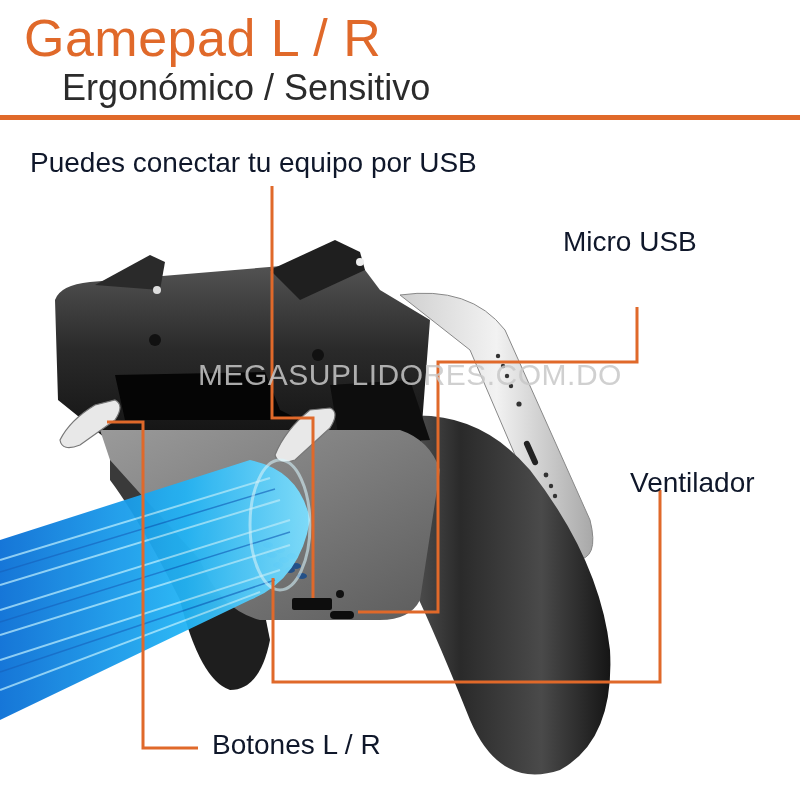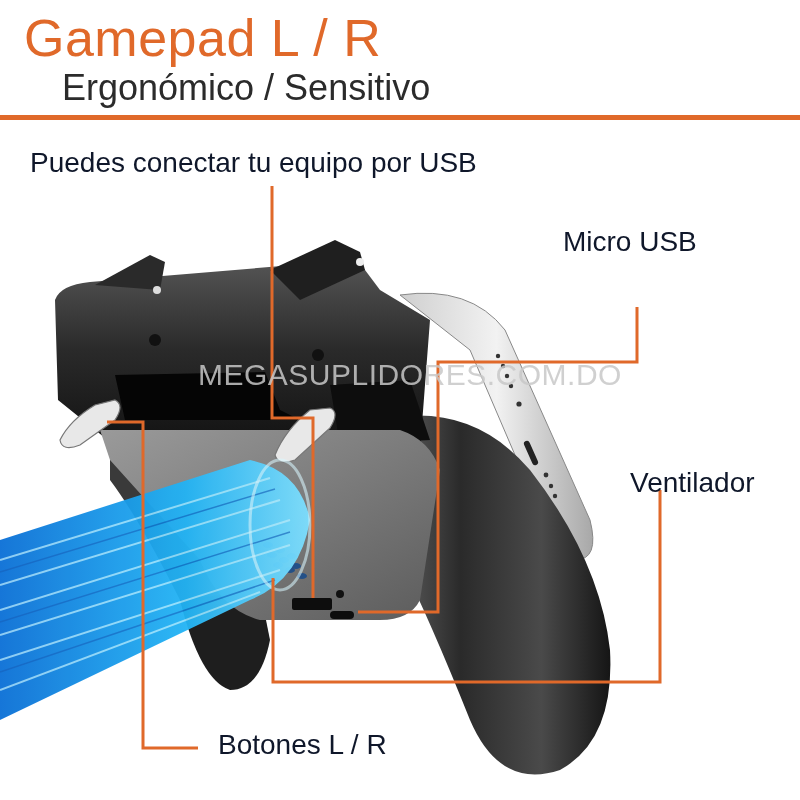--- a/index.html
+++ b/index.html
@@ -5,21 +5,21 @@
   html, body { margin:0; padding:0; background:#ffffff; }
   body { width:800px; height:800px; position:relative; overflow:hidden; font-family:"Liberation Sans", sans-serif; }
   .abs { position:absolute; }
   .title { left:24px; top:8px; font-size:52px; color:#E0692A; font-weight:400; letter-spacing:0.5px; white-space:nowrap; line-height:60px; }
   .subtitle { left:62px; top:68px; font-size:36px; color:#2b2b2b; white-space:nowrap; line-height:40px; }
   .divider { left:0; top:115px; width:800px; height:5px; background:#E0692A; }
   .label { color:#0f172a; font-size:28px; white-space:nowrap; line-height:38px; }
   .lbl-usb { left:30px; top:144px; }
   .lbl-micro { left:563px; top:220px; line-height:44px; }
   .lbl-vent { left:590px; top:464px;margin-left:40px; }
-  .lbl-btn { left:218px; top:726px;text-align:right; }
+  .lbl-btn { left:212px; top:726px;text-align:right; }
   .watermark { left:198px; top:358px; font-size:30px; color:rgba(200,200,200,0.85); white-space:nowrap; letter-spacing:0.5px; z-index:5; }
   svg.art { position:absolute; left:0; top:0; }
 </style>
 </head>
 <body>
 
 <div class="abs title">Gamepad L / R</div>
 <div class="abs subtitle">Ergonómico / Sensitivo</div>
 <div class="abs divider"></div>
 

